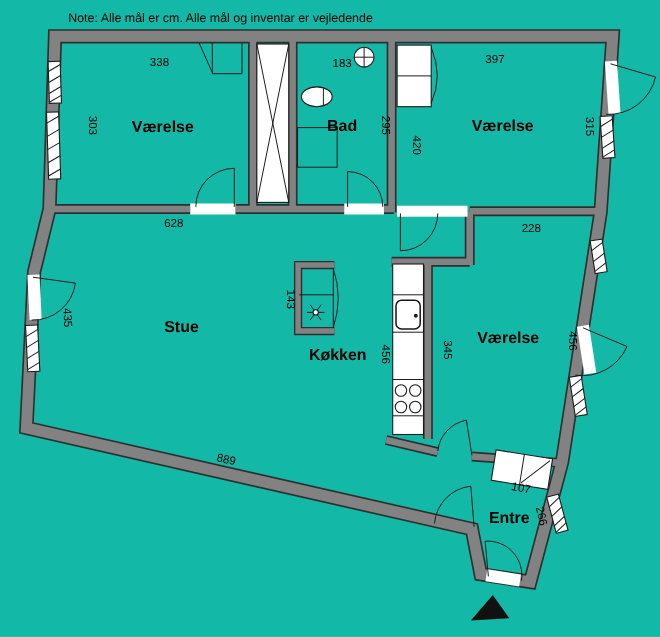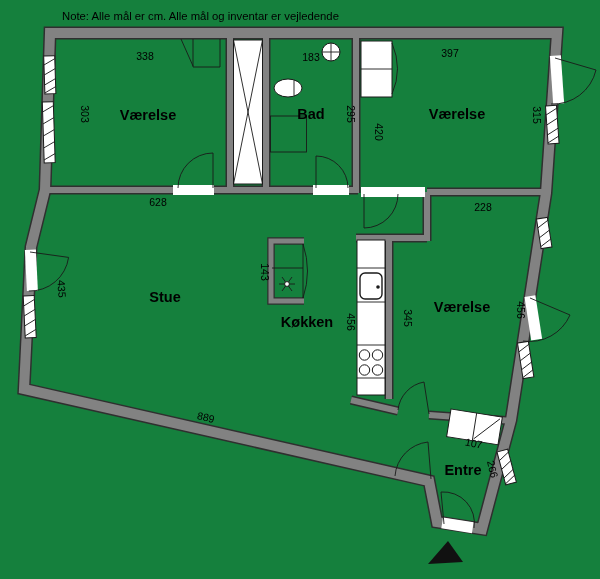--- a/index.html
+++ b/index.html
@@ -1,16 +1,16 @@
 <!DOCTYPE html>
 <html><head>
 <meta charset="utf-8">
 <style>
   html,body{margin:0;padding:0;background:#ffffff;}
-  #stage{position:relative;width:600px;height:579px;background:#15803d;overflow:hidden;
+  #stage{position:relative;width:600px;height:579px;background:#14b8a6;overflow:hidden;
          font-family:"Liberation Sans",sans-serif;}
   svg text{fill:#000;}
   .dim{font-size:10.5px;}
   .room{font-size:14.5px;font-weight:bold;}
   .note{font-size:11.3px;}
   .thin{stroke:#1a1a1a;stroke-width:0.9;fill:none;}
   .fix{stroke:#1a1a1a;stroke-width:1;fill:#ffffff;}
 </style>
 </head>
 <body>

